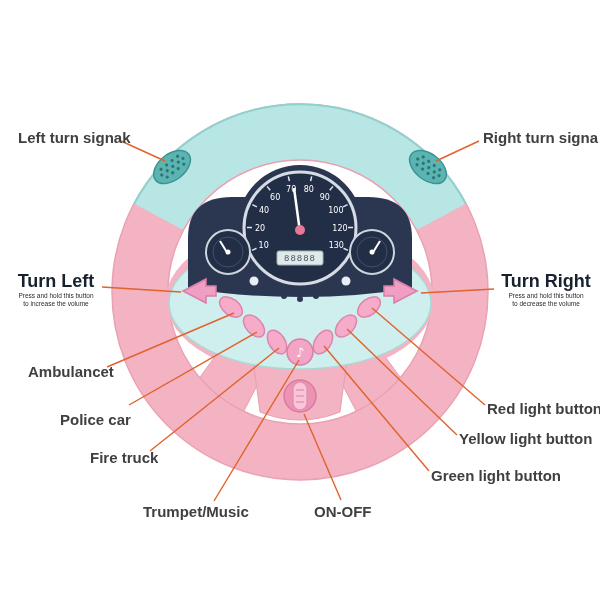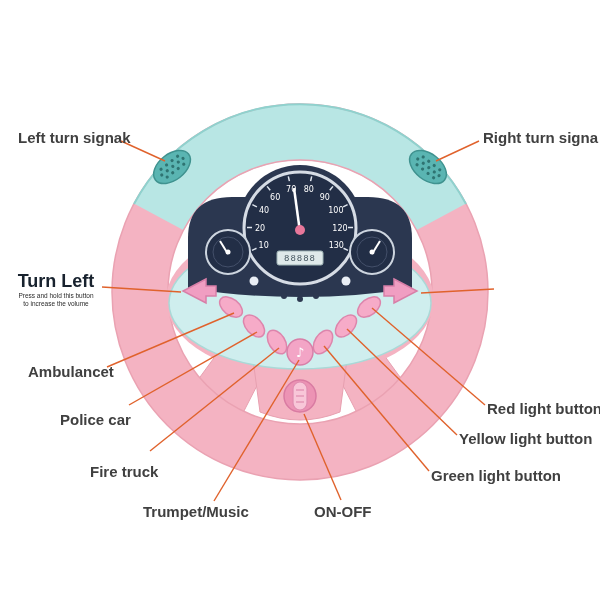--- a/index.html
+++ b/index.html
@@ -9,21 +9,21 @@
   .label{position:absolute;font-size:15px;font-weight:600;color:#404040;white-space:nowrap;}
   .label-block{position:absolute;text-align:center;color:#18222e;}
   .label-heading{font-size:18px;font-weight:600;white-space:nowrap;}
   .label-sub{font-size:6.5px;font-weight:400;color:#2a2a2a;line-height:1.25;}
   .l-left-turn{left:18px;top:129px;}
   .l-right-turn{left:483px;top:129px;}
   .l-turn-left{left:4px;top:271px;width:104px;}
   .l-turn-right{left:496px;top:271px;width:100px;}
   .l-ambulance{left:28px;top:363px;}
   .l-police{left:60px;top:401px;margin-top:10px;}
-  .l-fire{left:90px;top:449px;margin-top:14px;}
+  .l-fire{left:90px;top:449px;}
   .l-trumpet{left:143px;top:503px;}
   .l-onoff{left:314px;top:503px;}
   .l-red{left:487px;top:400px;}
   .l-yellow{left:459px;top:430px;text-align:center;}
   .l-green{left:431px;top:467px;}
   .leader{stroke:#e0622c;stroke-width:1.4;fill:none;}
   .speedo-num{font-family:"DejaVu Sans",sans-serif;font-size:8px;fill:#ffffff;text-anchor:middle;}
   .speedo-tick{stroke:#dfe5ee;stroke-width:1.5;}
   .lcd-text{font-family:"Liberation Mono",monospace;font-size:9px;fill:#41525c;text-anchor:middle;letter-spacing:1px;}
   .note-glyph{font-size:13px;fill:#ffffff;text-anchor:middle;font-family:"DejaVu Sans",sans-serif;}
@@ -194,20 +194,25 @@
 
   <div class="label l-left-turn">Left turn signak</div>
   <div class="label l-right-turn">Right turn signa</div>
 
   <div class="label-block l-turn-left">
     <div class="label-heading">Turn Left</div>
     <div class="label-sub">Press and hold this button</div>
     <div class="label-sub">to increase the volume</div>
   </div>
 
+  <div class="label-block l-turn-right">
+    <div class="label-heading">Turn Right</div>
+    <div class="label-sub">Press and hold this button</div>
+    <div class="label-sub">to decrease the volume</div>
+  </div>
 
   <div class="label l-ambulance">Ambulancet</div>
   <div class="label l-police">Police car</div>
   <div class="label l-fire">Fire truck</div>
   <div class="label l-trumpet">Trumpet/Music</div>
   <div class="label l-onoff">ON-OFF</div>
   <div class="label l-red">Red light button</div>
   <div class="label l-yellow">Yellow light button</div>
   <div class="label l-green">Green light button</div>
 

